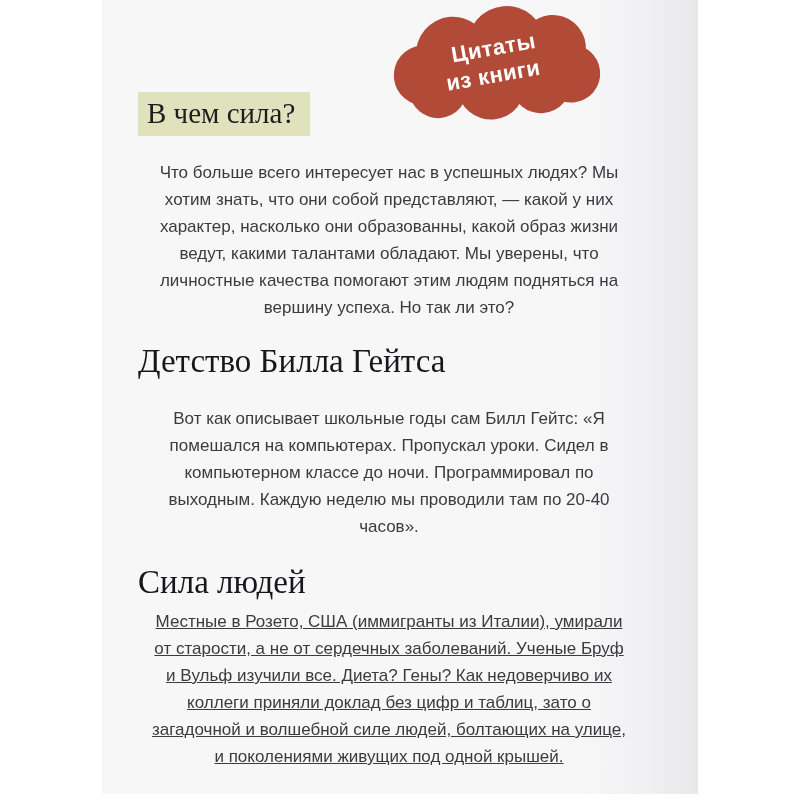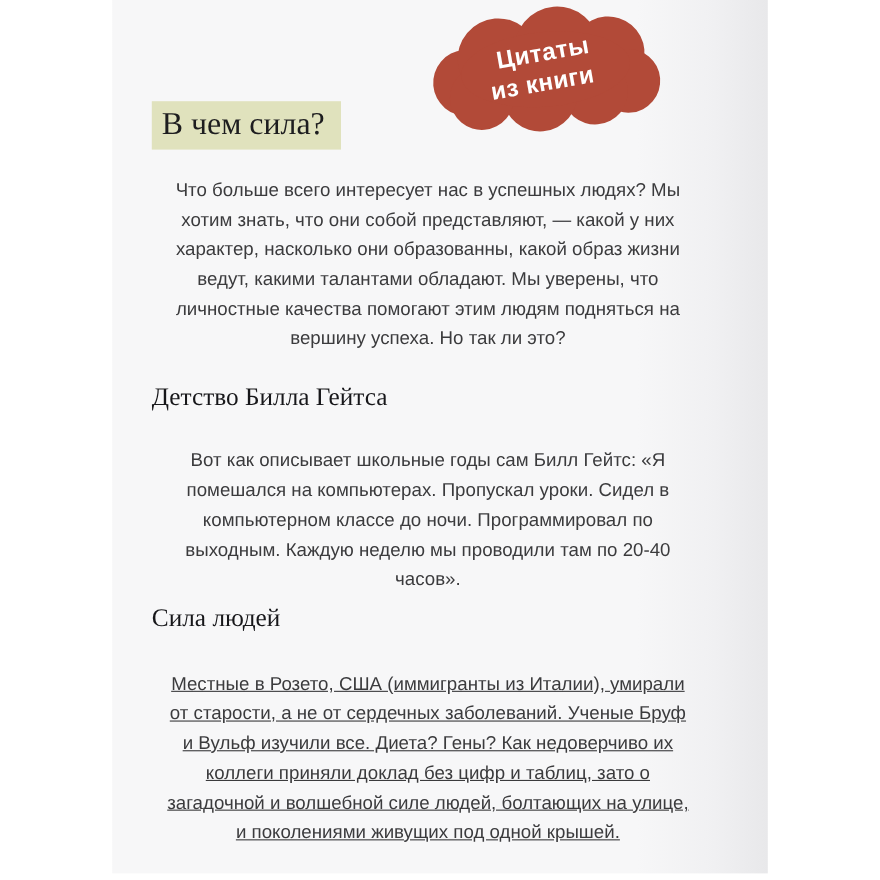--- a/index.html
+++ b/index.html
@@ -74,27 +74,27 @@
   }
   .intro { top: 147px; }
 
   
   .h2 {
     position: absolute;
     left: 36px;
     margin: 0;
     font-family: "Liberation Serif", serif;
     font-weight: 400;
-    font-size: 23px;
+    font-size: 33px;
     line-height: 38px;
     color: #17171a;
   }
   .h2-a { top: 342px; }
   .p-a  { top: 393px; }
-  .h2-b { top: 543px; }
+  .h2-b { top: 563px; }
   .p-b  { top: 596px; text-decoration: underline; }
 </style>
 </head>
 <body>
 
 <div class="card">
 
   <div class="cloud">
     <div class="bump" style="left:0;   top:32px; width:60px; height:60px;"></div>
     <div class="bump" style="left:24px; top:6px;  width:74px; height:74px;"></div>

